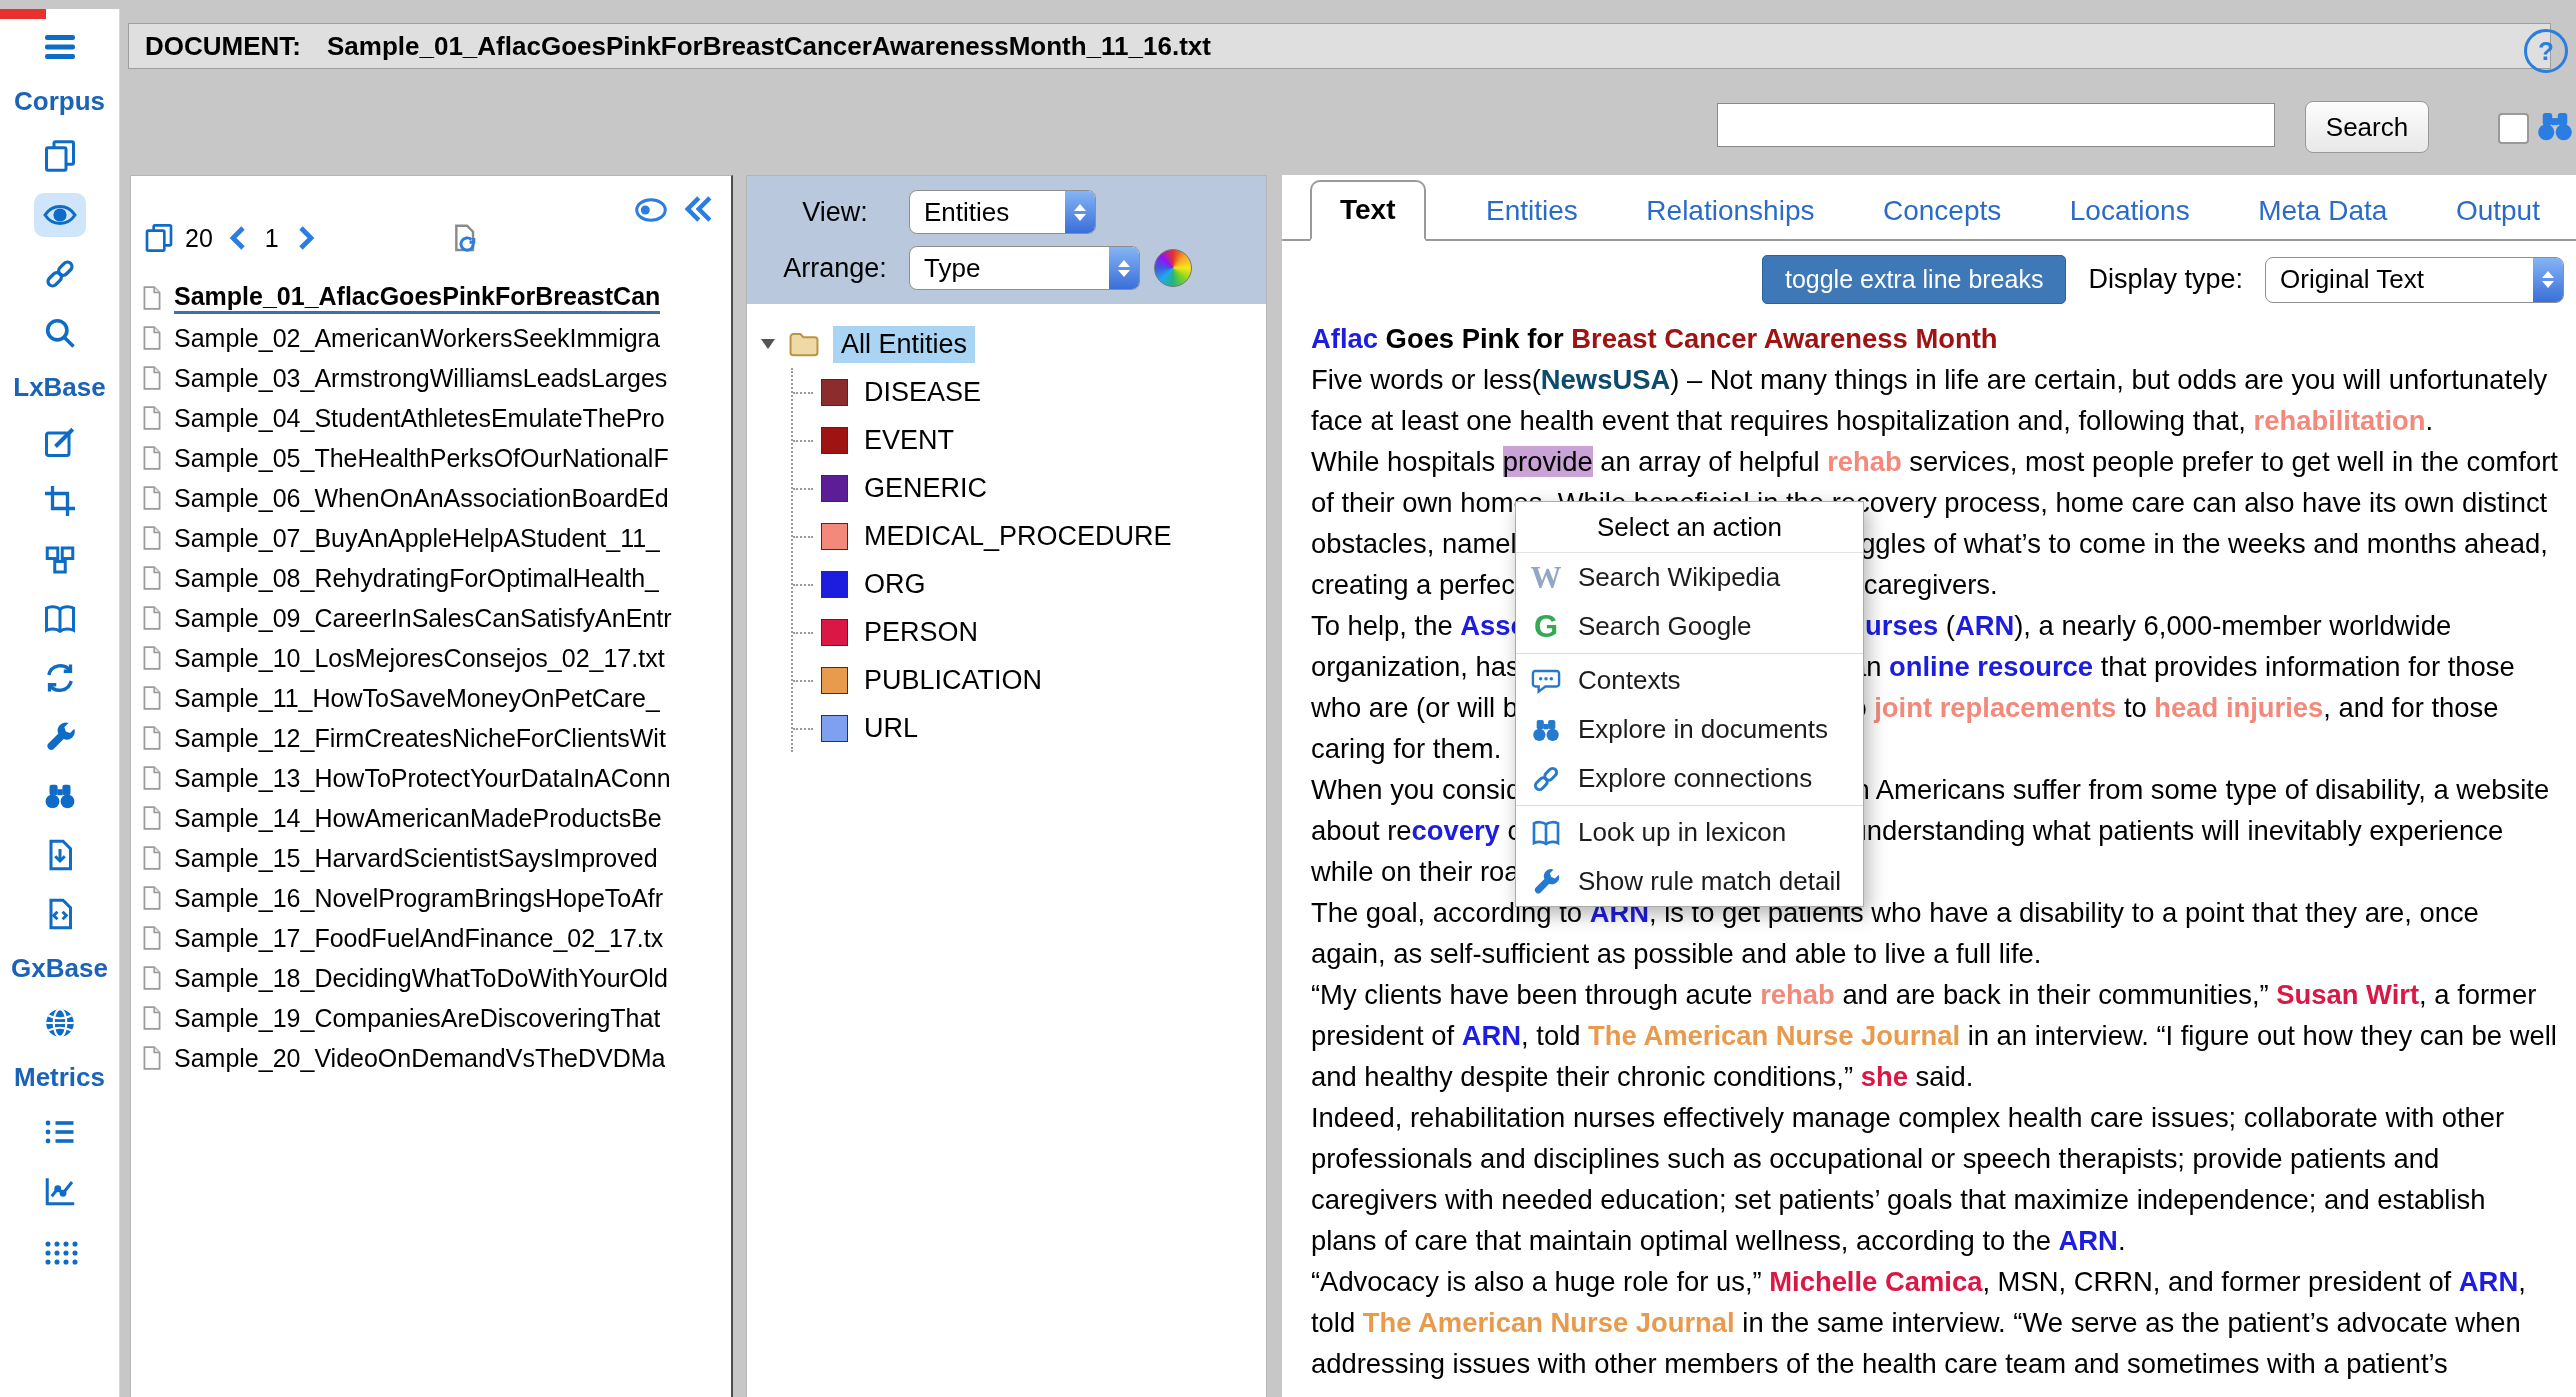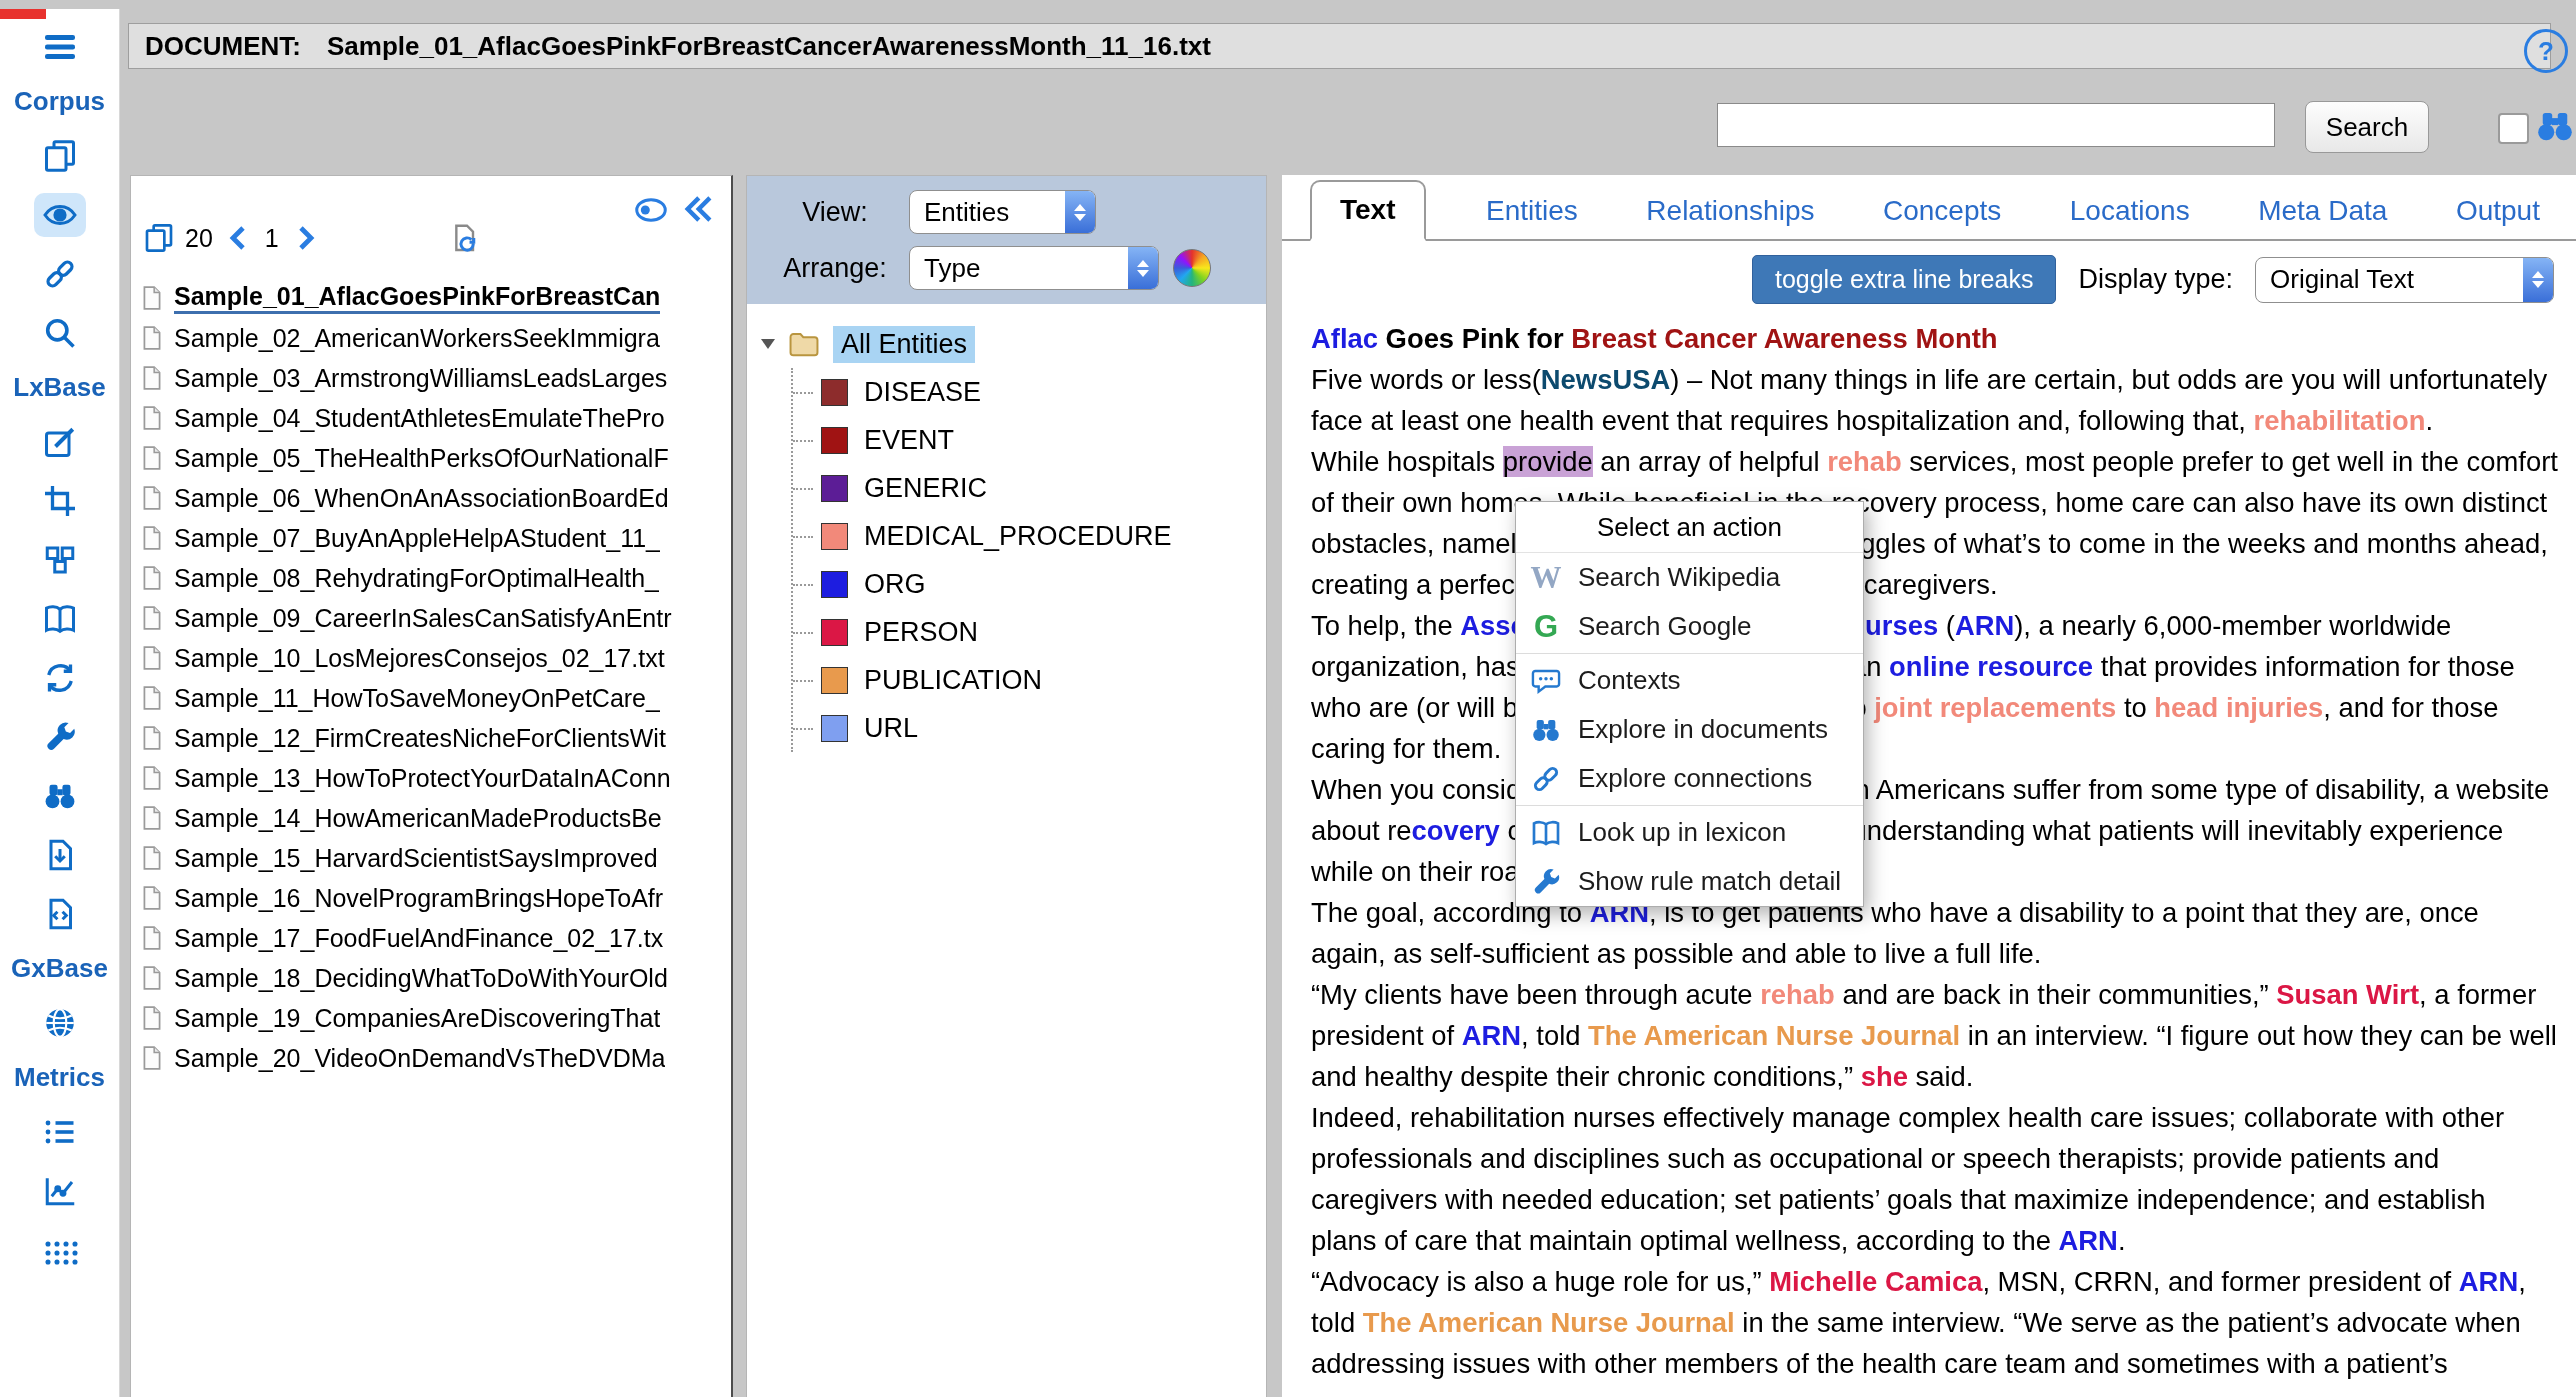--- a/index.html
+++ b/index.html
@@ -74,21 +74,21 @@
   .swatch{width:27px;height:27px;border:1px solid #333;box-sizing:border-box;}
   .tree-label{font-size:27px;}
 
   
   .main-panel{left:1282px;top:166px;right:0;bottom:0;background:#fff;box-sizing:border-box;}
   .tab-bar{display:flex;align-items:flex-end;justify-content:space-between;height:64px;
            border-bottom:2px solid #9a9a9a;padding:0 28px;}
   .tab{font-size:28px;color:#2a6bc8;padding:12px 8px;cursor:pointer;white-space:nowrap;}
   .tab.active{color:#000;font-weight:bold;background:#fff;border:2px solid #9a9a9a;border-bottom:3px solid #fff;
               border-radius:10px 10px 0 0;margin-bottom:-2px;padding:12px 28px;}
-  .controls{display:flex;justify-content:flex-end;align-items:center;gap:22px;padding:14px 22px 4px 0;}
+  .controls{display:flex;justify-content:flex-end;align-items:center;gap:22px;padding:14px 12px 4px 0;}
   .toggle-btn{background:#3e78b7;color:#fff;font-size:25px;padding:9px 22px;border-radius:5px;border:1px solid #31619c;cursor:pointer;}
   .disp-label{font-size:27px;}
   .disp-select{width:299px;height:46px;}
 
   .doc-text{padding:10px 18px 0 29px;font-size:27.4px;line-height:41px;}
   .para{margin:0;}
   .ent{font-weight:bold;cursor:pointer;}
   .sel-word{background:#c9a2d6;cursor:pointer;}
 
   
@@ -543,21 +543,21 @@
       <div class="mac-select" style="width:187px;">
         <span class="stx">Entities</span>
         <span class="stepper">
             <i class="up"></i>
             <i class="dn"></i>
           </span>
       </div>
     </div>
     <span class="lab">Arrange:</span>
     <div class="hrow">
-      <div class="mac-select" style="width:250px;">
+      <div class="mac-select" style="width:231px;">
         <span class="stx">Type</span>
         <span class="stepper">
             <i class="up"></i>
             <i class="dn"></i>
           </span>
       </div>
       <span class="color-wheel"></span>
     </div>
   </div>
   <div class="tree">

